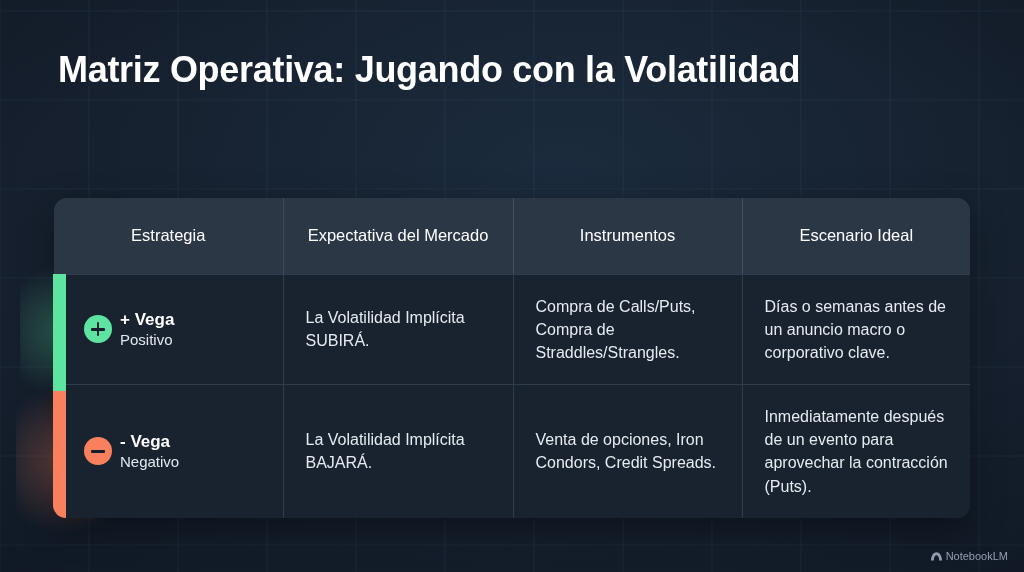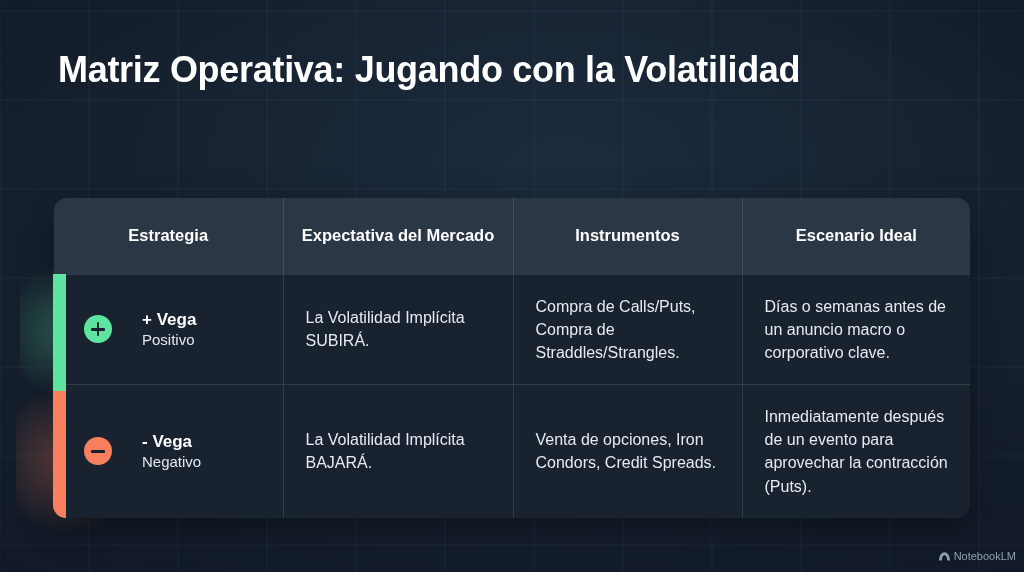--- a/index.html
+++ b/index.html
@@ -87,21 +87,21 @@
   }
   table.matrix col.c1 { width: 229px; }
   table.matrix col.c2 { width: 230px; }
   table.matrix col.c3 { width: 229px; }
   table.matrix col.c4 { width: 228px; }
 
   thead th {
     background: #2c3746;
     color: #ffffff;
     font-size: 16.5px;
-    font-weight: bold;
+    font-weight: normal;
     text-align: center;
     padding: 20px 16px;
     height: 76px;
     box-sizing: border-box;
     border-right: 1px solid rgba(140,165,195,0.22);
     line-height: 1.3;
     vertical-align: middle;
   }
   thead th:last-child { border-right: none; margin-left: 38px; }
 
@@ -114,21 +114,21 @@
     vertical-align: middle;
     border-right: 1px solid rgba(140,165,195,0.20);
     border-top: 1px solid rgba(140,165,195,0.20);
   }
   tbody td:last-child { border-right: none; }
   tbody td.strategy { padding-left: 30px; }
 
   .strategy-inner {
     display: flex;
     align-items: center;
-    gap: 30px;
+    gap: 8px;
   }
   .badge {
     width: 28px;
     height: 28px;
     min-width: 28px;
     border-radius: 50%;
     display: flex;
     align-items: center;
     justify-content: center;
     position: relative;
@@ -181,21 +181,21 @@
     width: 118px;
     height: 168px;
     background: radial-gradient(circle at 42% 50%, rgba(249,128,95,0.30), rgba(249,128,95,0) 68%);
     pointer-events: none;
     z-index: 1;
   }
 
   
   #watermark {
     position: absolute;
-    right: 8px;
+    right: 16px;
     bottom: 10px;
     display: flex;
     align-items: center;
     gap: 3px;
     color: #a9b6c6;
     font-size: 11px;
     opacity: 0.85;
   }
   #watermark svg { display: block; }
 </style>

